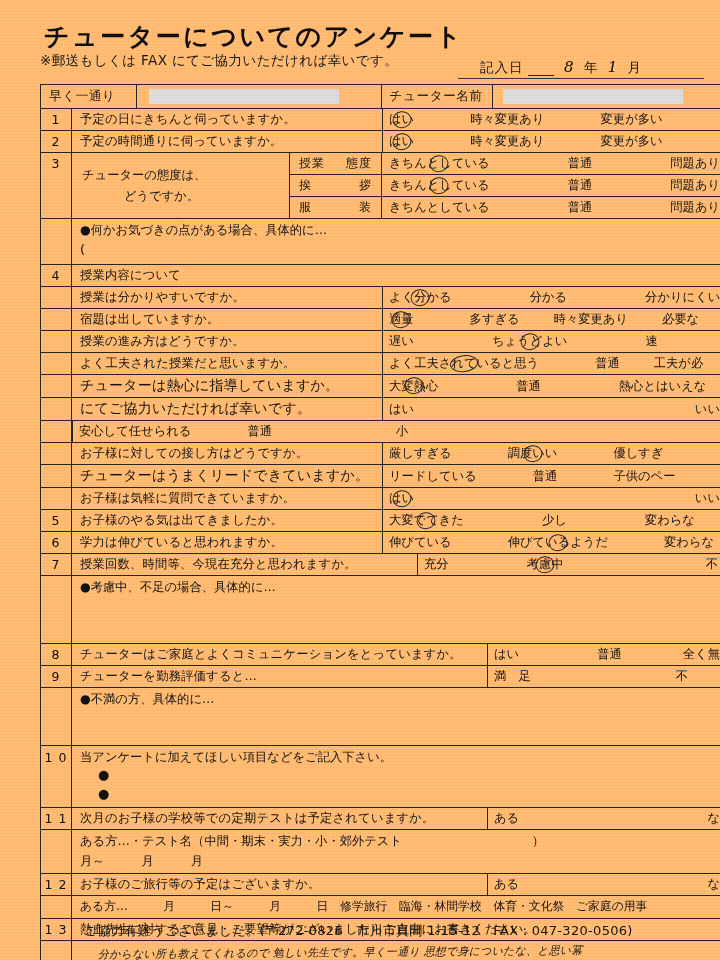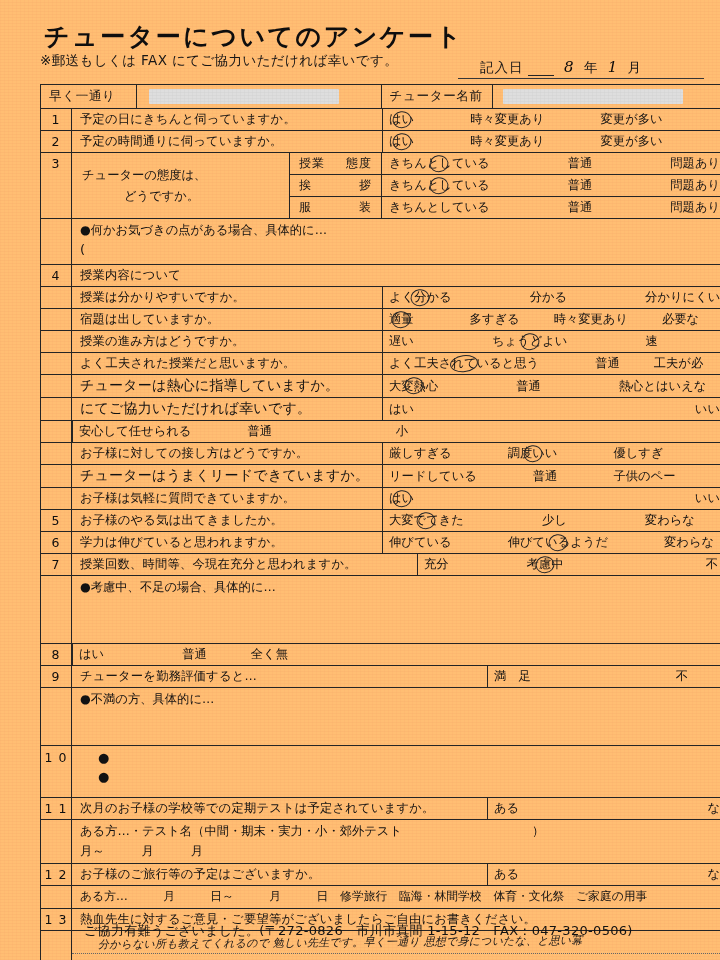--- a/index.html
+++ b/index.html
@@ -551,26 +551,27 @@
 
     <div class="row tall-4">
       <div class="c-num"></div>
       <div class="c-free">
         <span>●考慮中、不足の場合、具体的に…</span>
       </div>
     </div>
 
     <div class="row thin">
       <div class="c-num">8</div>
+      <div class="c-q">チューターはご家庭とよくコミュニケーションをとっていますか。</div>
       <div class="c-opts" style="flex:0 0 230px;width:230px;">
         <span class="opt">はい</span>
         <span class="sp-lg"></span>
         <span class="opt">普通</span>
         <span style="flex:1 1 auto;"></span>
-        <span class="opt" style="margin-right:21px;">全く無</span>
+        <span class="opt" style="margin-right:4px;">全く無</span>
       </div>
     </div>
 
     <div class="row thin">
       <div class="c-num">9</div>
       <div class="c-q">チューターを勤務評価すると…</div>
       <div class="c-opts" style="flex:0 0 230px;width:230px;">
         <span class="opt">満　足</span>
         <span style="flex:1 1 auto;"></span>
         <span class="opt" style="margin-right:36px;">不</span>
@@ -580,20 +581,21 @@
     <div class="row" style="min-height:58px;">
       <div class="c-num"></div>
       <div class="c-free">
         <span>●不満の方、具体的に…</span>
       </div>
     </div>
 
     <div class="row" style="min-height:52px;">
       <div class="c-num" style="align-items:flex-start;padding-top:4px;">1 0</div>
       <div class="c-free">
+        <span>当アンケートに加えてほしい項目などをご記入下さい。</span>
         <span class="dots">
           <span class="dot-line" style="padding-left:18px;display:block;">●</span>
           <span class="dot-line" style="padding-left:18px;display:block;">●</span>
         </span>
       </div>
     </div>
 
     <div class="row thin">
       <div class="c-num">1 1</div>
       <div class="c-q">次月のお子様の学校等での定期テストは予定されていますか。</div>

